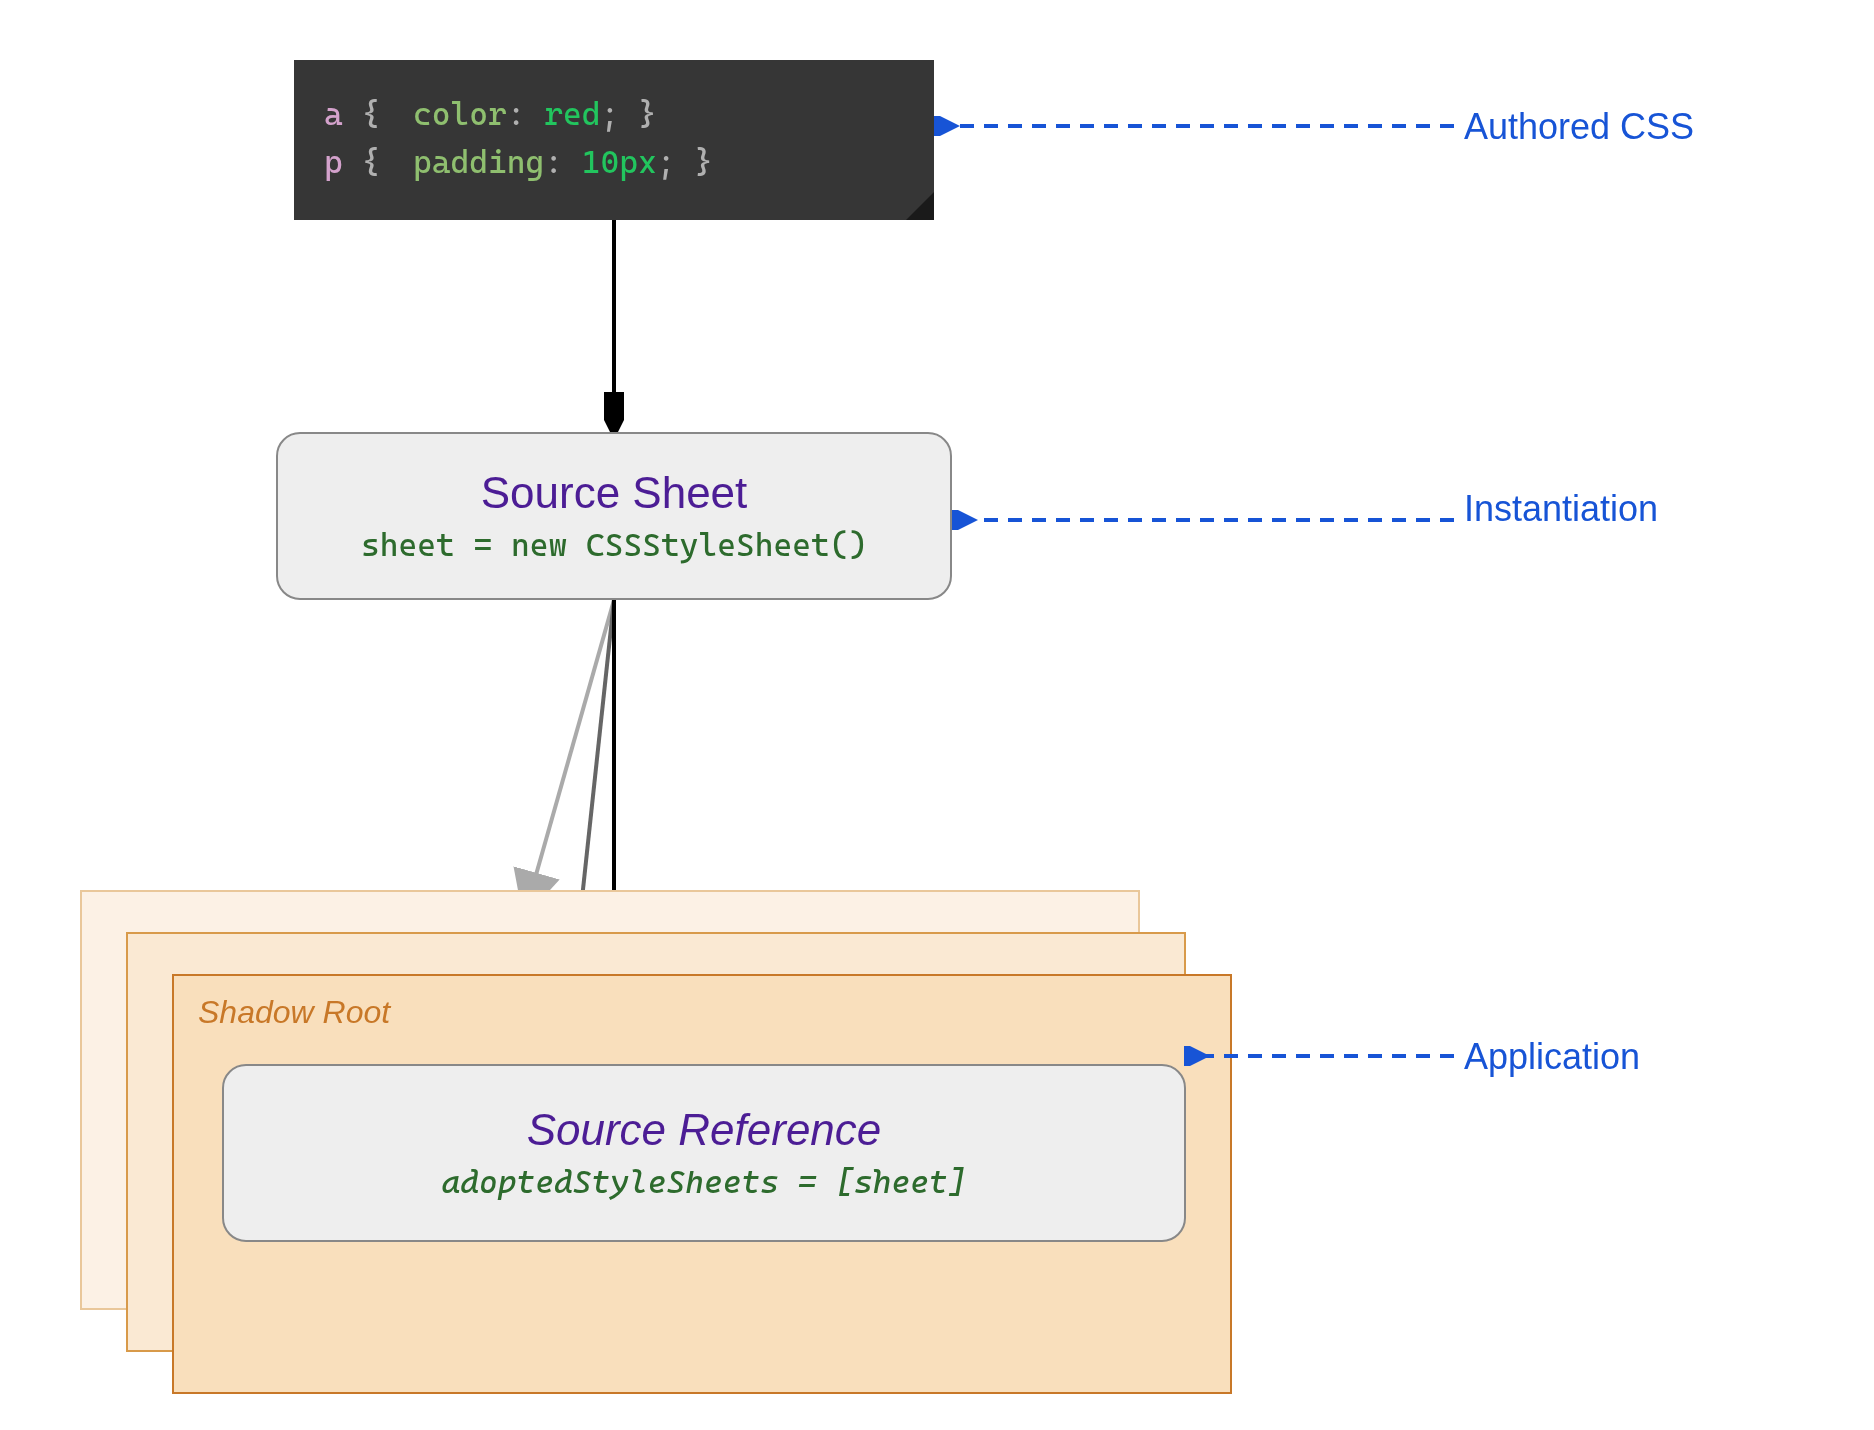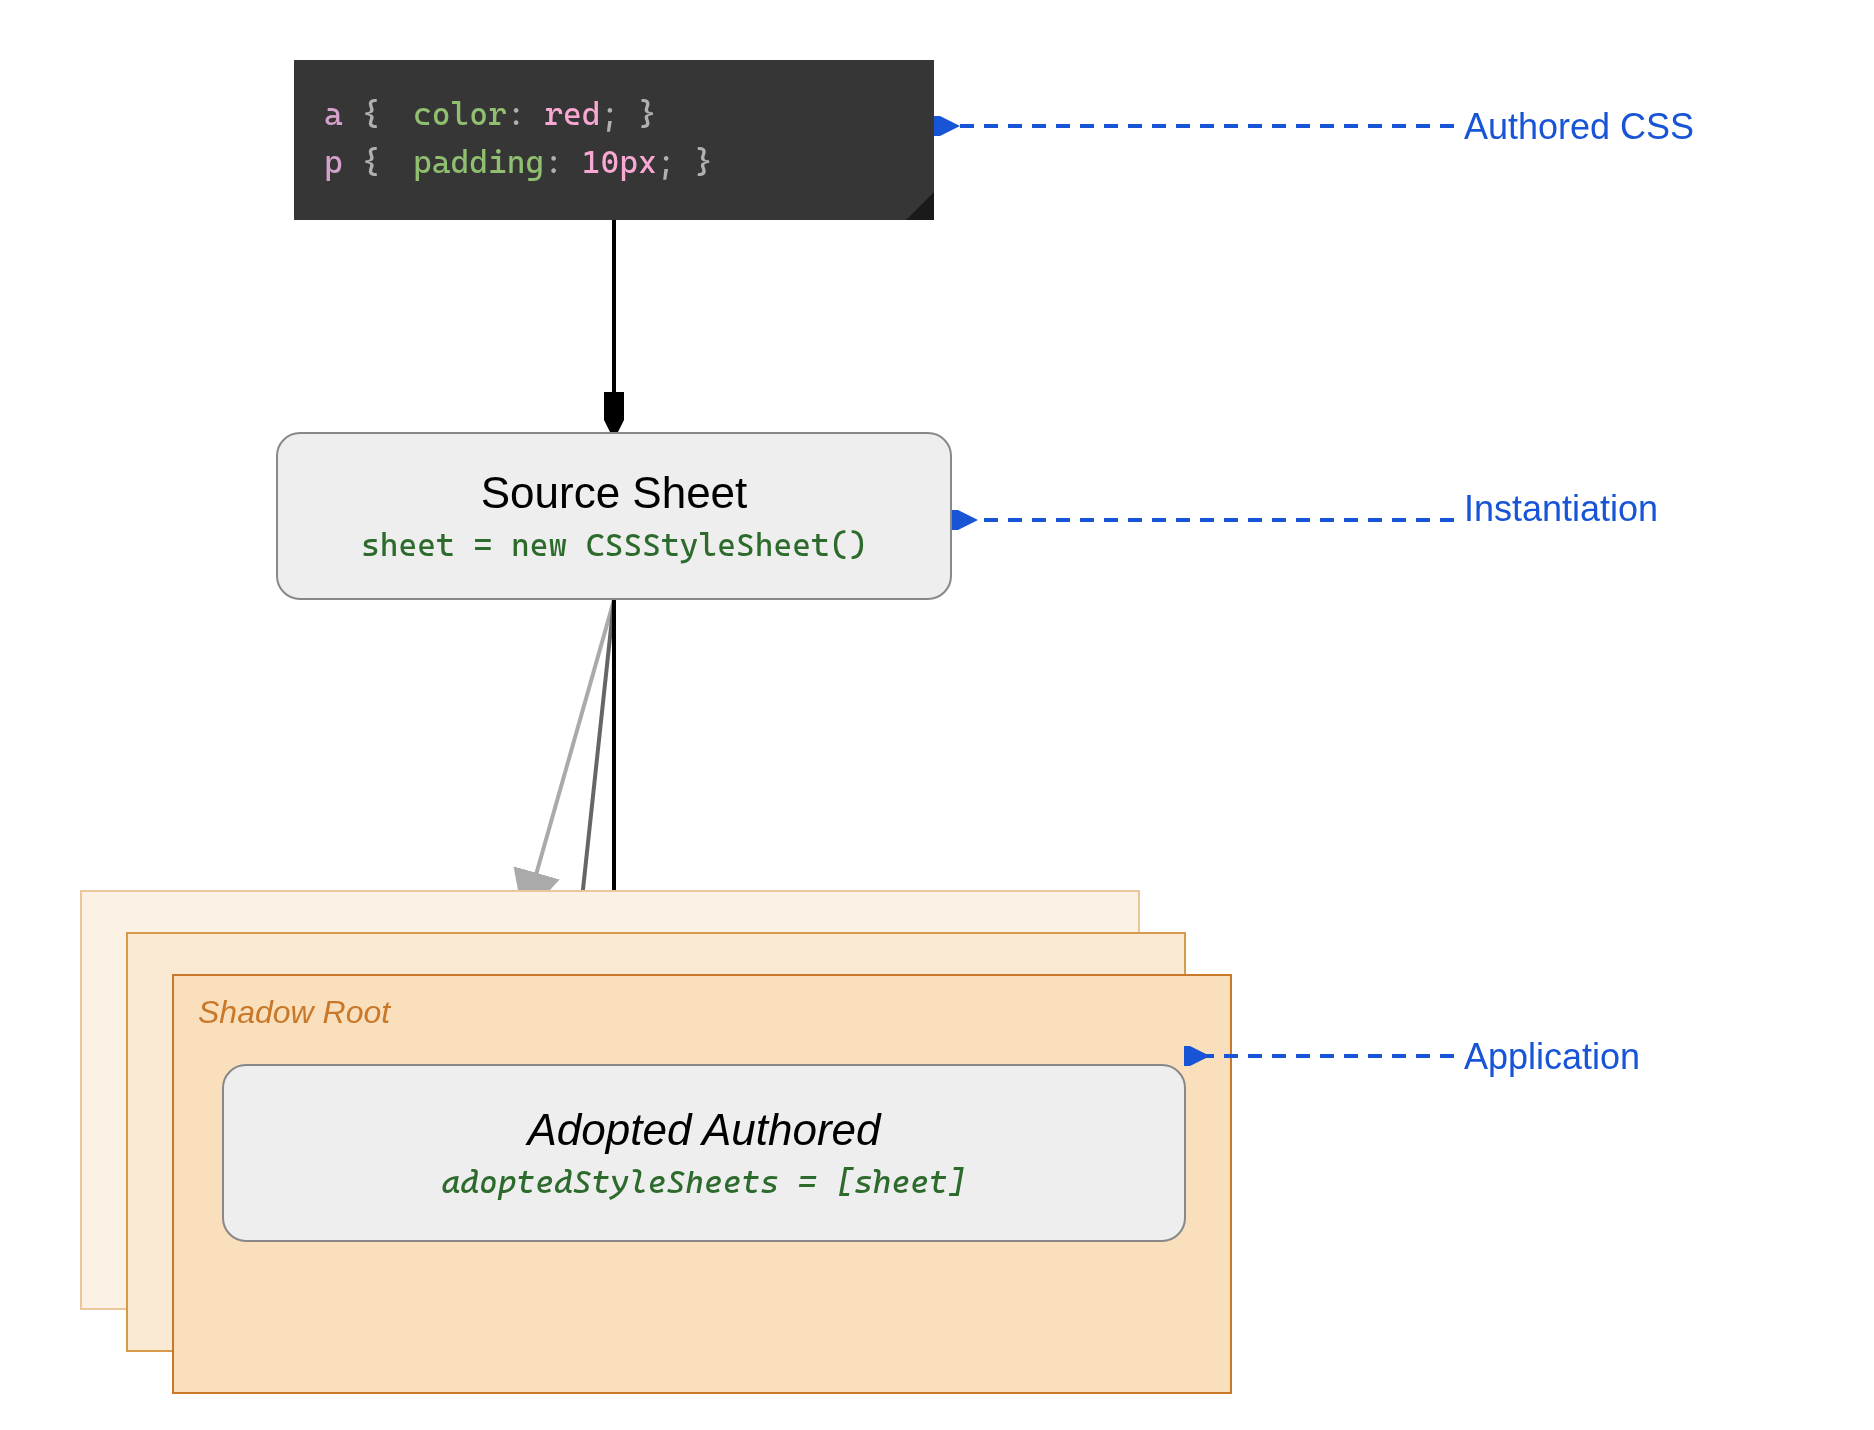--- a/index.html
+++ b/index.html
@@ -37,41 +37,41 @@
       width: 0;
       height: 0;
       border-style: solid;
       border-width: 0 0 28px 28px;
       border-color: transparent transparent #1a1a1a transparent;
     }
     .tok-selector { color: #d4a2cc; }
     .tok-brace { color: #b0b0b0; }
     .tok-property { color: #8fbf6f; margin-left: 14px; }
     .tok-colon { color: #b0b0b0; }
-    .tok-value { color: #f9a8d4; }
+    .tok-value { color: #22c55e; }
     .tok-semi { color: #b0b0b0; }
 
     
     .source-sheet {
       position: absolute;
       left: 236px;
       top: 392px;
       width: 676px;
       height: 168px;
       background: #eeeeee;
       border: 2px solid #888;
       border-radius: 24px;
       display: flex;
       flex-direction: column;
       align-items: center;
       justify-content: center;
     }
     .box-title {
       font-size: 44px;
-      color: #000000;
+      color: #4c1d95;
       margin-bottom: 8px;
     }
     .box-code {
       font-family: 'SF Mono', Monaco, 'Cascadia Code', monospace;
       font-size: 32px;
       color: #2d6b2d;
     }
 
     
     .stack {
@@ -208,21 +208,21 @@
 
     <line x1="194" y1="0" x2="194" y2="454" stroke="#000" stroke-width="4" marker-end="url(#ahBlack)"></line>
   </svg>
 
   <div class="stack">
     <div class="shadow-root back"></div>
     <div class="shadow-root mid"></div>
     <div class="shadow-root front">
       <div class="shadow-label">Shadow Root</div>
       <div class="adopted-ref">
-        <div class="box-title">Adopted Authored</div>
+        <div class="box-title">Source Reference</div>
         <div class="box-code">adoptedStyleSheets = [sheet]</div>
       </div>
     </div>
   </div>
 
   <div class="annotation" style="left:1424px; top:66px;">Authored CSS</div>
   <div class="annotation" style="left:1424px; top:448px;">Instantiation</div>
   <div class="annotation" style="left:1424px; top:996px;text-align:center;">Application</div>
 
   <svg class="arrow-line" style="left:894px; top:76px; width:530px; height:20px;">

